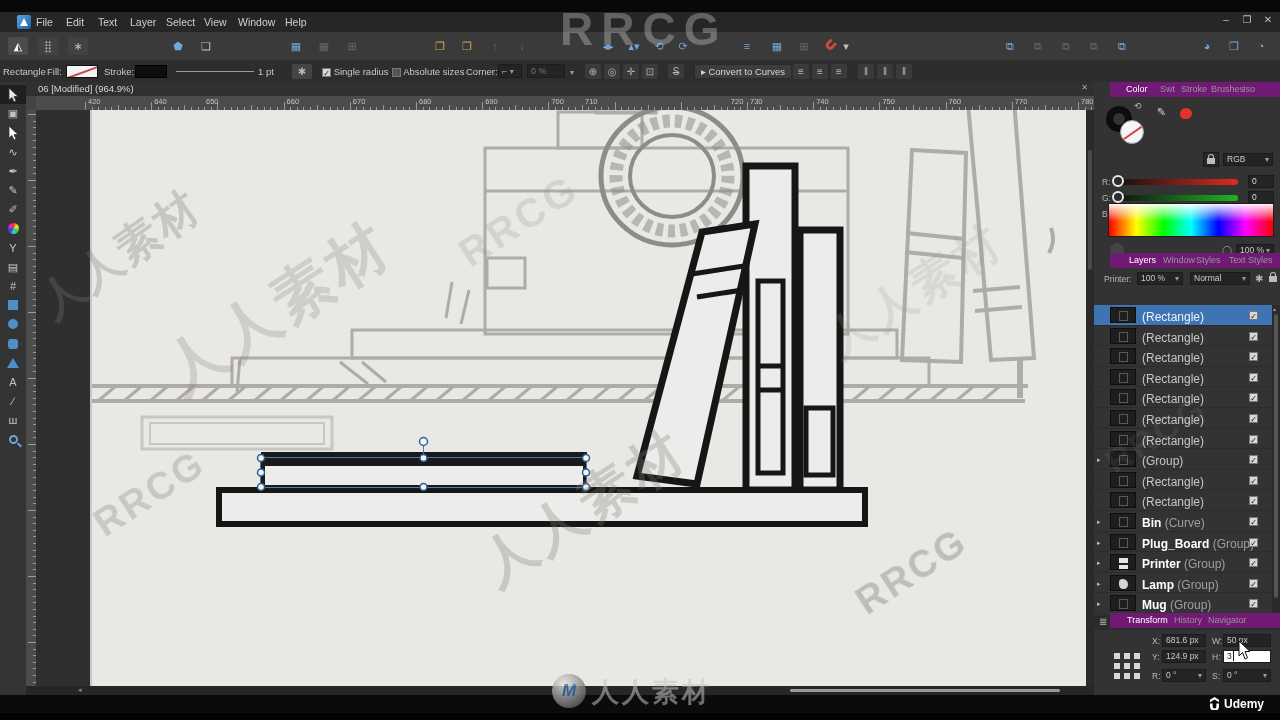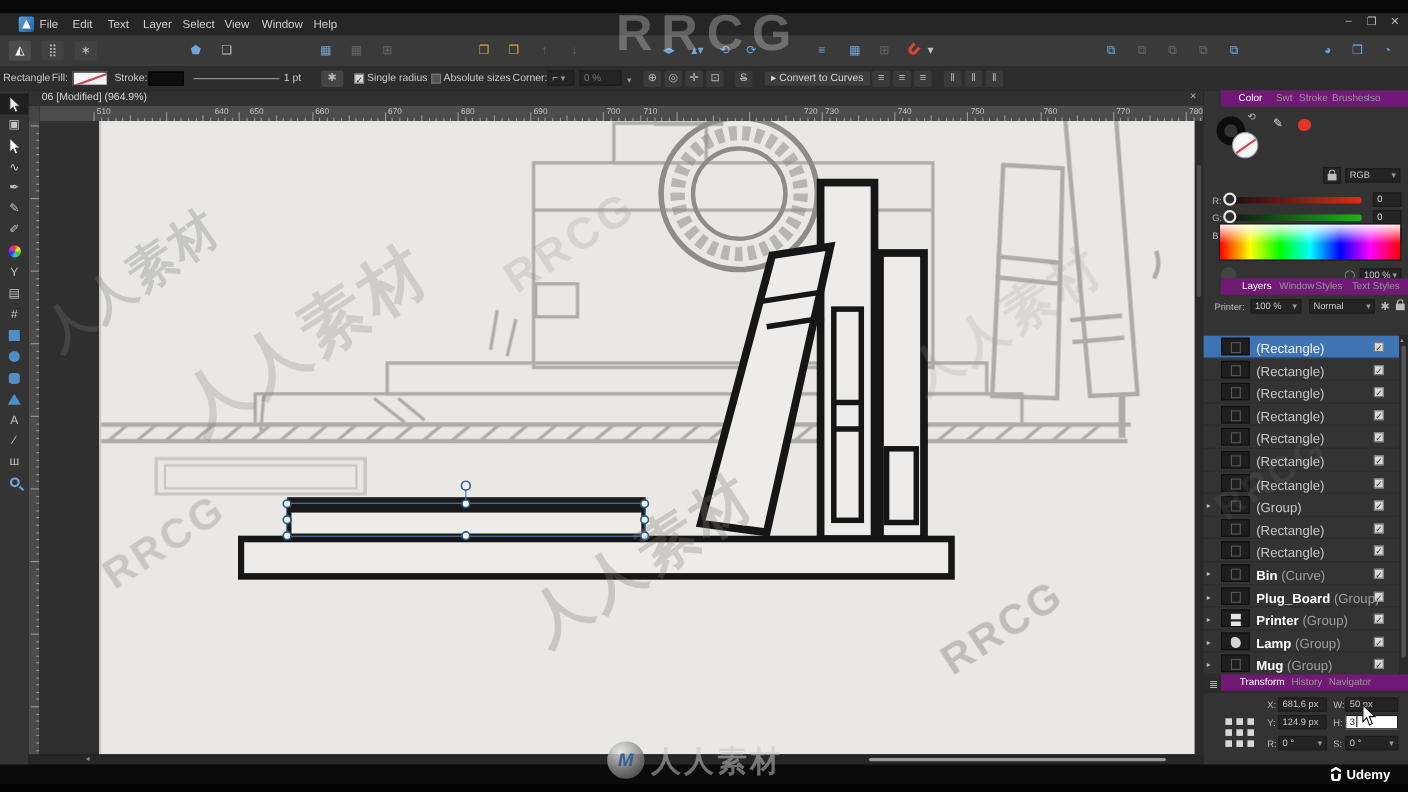--- a/index.html
+++ b/index.html
@@ -231,43 +231,43 @@
     </div>
 
   <div class="abs" id="doc-tabbar">
     <span class="abs" style="left:12px;top:1px;">06 [Modified] (964.9%)</span>
     <span class="abs" style="right:6px;top:1px;color:#aaa;font-size:8px;">✕</span>
   </div>
 
   <div class="abs" id="ruler-corner"></div>
   <div class="abs" id="ruler-h">
       <div class="tick" style="left: 49px; bottom: 0px; width: 1px; height: 8px;"></div>
-      <div class="tick-label" style="left: 52px;">510</div>
+      <div class="tick-label" style="left: 52px;">420</div>
       <div class="tick" style="left: 55.62px; bottom: 0px; width: 1px; height: 3px;"></div>
       <div class="tick" style="left: 62.24px; bottom: 0px; width: 1px; height: 3px;"></div>
       <div class="tick" style="left: 68.86px; bottom: 0px; width: 1px; height: 3px;"></div>
       <div class="tick" style="left: 75.48px; bottom: 0px; width: 1px; height: 3px;"></div>
       <div class="tick" style="left: 82.1px; bottom: 0px; width: 1px; height: 5px;"></div>
       <div class="tick" style="left: 88.72px; bottom: 0px; width: 1px; height: 3px;"></div>
       <div class="tick" style="left: 95.34px; bottom: 0px; width: 1px; height: 3px;"></div>
       <div class="tick" style="left: 101.96px; bottom: 0px; width: 1px; height: 3px;"></div>
       <div class="tick" style="left: 108.58px; bottom: 0px; width: 1px; height: 3px;"></div>
       <div class="tick" style="left: 115.2px; bottom: 0px; width: 1px; height: 8px;"></div>
-      <div class="tick-label" style="left: 118.2px; margin-left: 41px;">640</div>
+      <div class="tick-label" style="left: 118.2px;">640</div>
       <div class="tick" style="left: 121.82px; bottom: 0px; width: 1px; height: 3px;"></div>
       <div class="tick" style="left: 128.44px; bottom: 0px; width: 1px; height: 3px;"></div>
       <div class="tick" style="left: 135.06px; bottom: 0px; width: 1px; height: 3px;"></div>
       <div class="tick" style="left: 141.68px; bottom: 0px; width: 1px; height: 3px;"></div>
       <div class="tick" style="left: 148.3px; bottom: 0px; width: 1px; height: 5px;"></div>
       <div class="tick" style="left: 154.92px; bottom: 0px; width: 1px; height: 3px;"></div>
       <div class="tick" style="left: 161.54px; bottom: 0px; width: 1px; height: 3px;"></div>
       <div class="tick" style="left: 168.16px; bottom: 0px; width: 1px; height: 3px;"></div>
       <div class="tick" style="left: 174.78px; bottom: 0px; width: 1px; height: 3px;"></div>
       <div class="tick" style="left: 181.4px; bottom: 0px; width: 1px; height: 8px;"></div>
-      <div class="tick-label" style="left: 191px;">650</div>
+      <div class="tick-label" style="left: 170px;">650</div>
       <div class="tick" style="left: 188.02px; bottom: 0px; width: 1px; height: 3px;"></div>
       <div class="tick" style="left: 194.64px; bottom: 0px; width: 1px; height: 3px;"></div>
       <div class="tick" style="left: 201.26px; bottom: 0px; width: 1px; height: 3px;"></div>
       <div class="tick" style="left: 207.88px; bottom: 0px; width: 1px; height: 3px;"></div>
       <div class="tick" style="left: 214.5px; bottom: 0px; width: 1px; height: 5px;"></div>
       <div class="tick" style="left: 221.12px; bottom: 0px; width: 1px; height: 3px;"></div>
       <div class="tick" style="left: 227.74px; bottom: 0px; width: 1px; height: 3px;"></div>
       <div class="tick" style="left: 234.36px; bottom: 0px; width: 1px; height: 3px;"></div>
       <div class="tick" style="left: 240.98px; bottom: 0px; width: 1px; height: 3px;"></div>
       <div class="tick" style="left: 247.6px; bottom: 0px; width: 1px; height: 8px;"></div>

